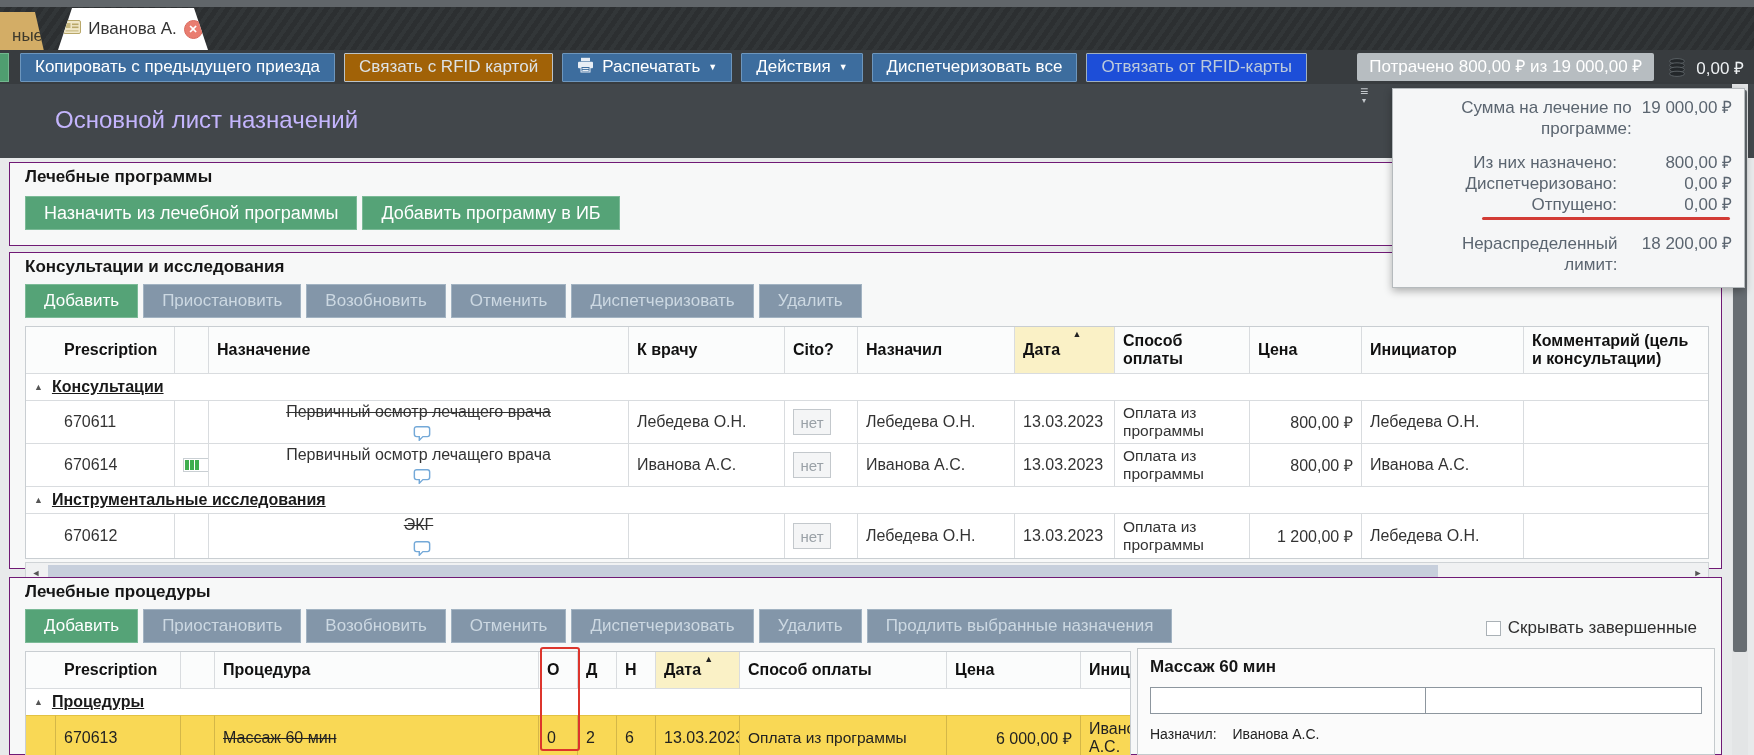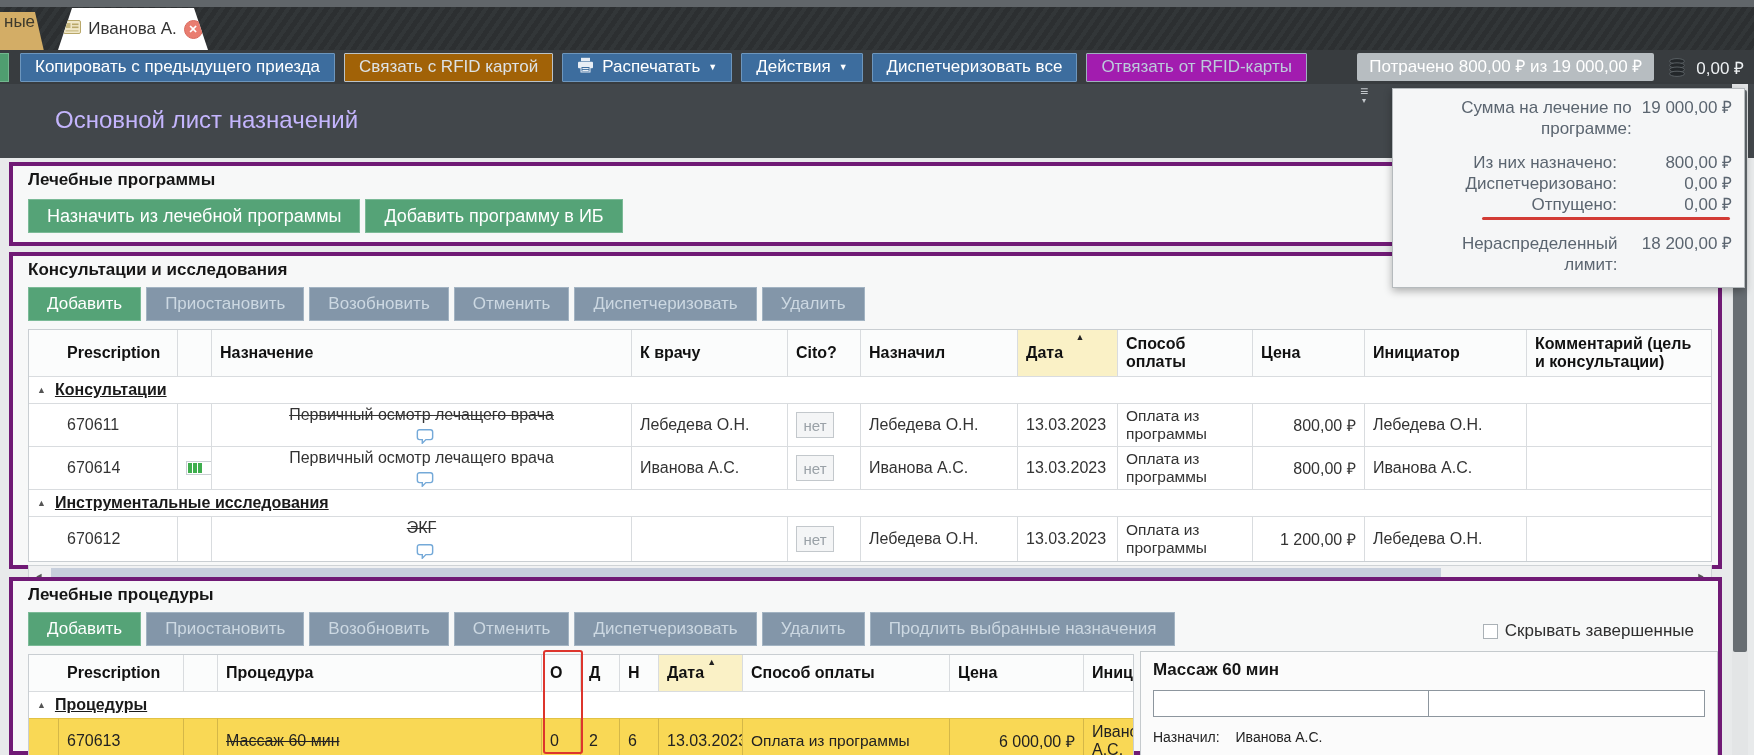--- a/index.html
+++ b/index.html
@@ -5,37 +5,37 @@
   * { box-sizing: border-box; margin: 0; padding: 0; }
   html,body { width:1754px; height:755px; overflow:hidden; }
   body { font-family:"Liberation Sans", sans-serif; background:#e8eaeb; position:relative; }
 
   
   .tabbar { position:absolute; left:0; top:0; width:1754px; height:50px;
     background:repeating-linear-gradient(125deg,#2c2f31 0 5px,#323638 5px 9px); }
   .tabbar-top { position:absolute; left:0; top:0; width:100%; height:7px; background:#61666a; }
   .tab-partial { position:absolute; left:0; top:12px; width:46px; height:48px; background:#d3ad66;
     clip-path:polygon(0 0, calc(100% - 11px) 0, 100% 100%, 0 100%);
-    color:#3e3a2c; font-size:17px; display:flex; align-items:flex-start; padding-left:4px; }
+    color:#3e3a2c; font-size:17px; display:flex; align-items:center; padding-left:12px; }
   .tab-active { position:absolute; left:58px; top:8px; width:150px; height:42px; background:#ffffff;
     clip-path:polygon(14px 0, calc(100% - 14px) 0, 100% 100%, 0 100%);
     display:flex; align-items:center; justify-content:center; gap:7px; color:#333; font-size:17px; }
   .close-circle { width:19px; height:19px; border-radius:50%; background:#e97d70; border:1px solid #d96a5e;
     color:#fff; font-size:11px; line-height:17px; text-align:center; font-weight:bold; }
 
   
   .toolbar { position:absolute; left:0; top:50px; width:1754px; height:34px; background:#383c3f;
     display:flex; align-items:center; }
   .sliver { width:9px; height:29px; background:#4f9e70; border:1px solid #72b78e; border-left:none; }
   .tbtn { height:29px; margin-left:9px; padding:0 14px; font-size:17px; display:flex; align-items:center; gap:8px;
     border-radius:1px; white-space:nowrap; cursor:pointer; }
   .tbtn.first { margin-left:11px; }
   .tbtn.blue { background:#3d6d9e; border:1px solid #6d96bd; color:#fff; }
   .tbtn.gray { background:#a16207; border:1px solid #bcc3c8; color:#dde2e5; }
-  .tbtn.slate { background:#a21caf; border:1px solid #9fb0bf; color:#bccadb; }
+  .tbtn.slate { background:#1d4ed8; border:1px solid #9fb0bf; color:#bccadb; }
   .caret { font-size:9px; }
   .spacer { flex:1; }
   .spent-chip { height:28px; line-height:28px; padding:0 12px; background:#b7bdc1; color:#ffffff;
     font-size:17px; border-radius:2px; white-space:nowrap; }
   .coins { margin-left:12px; display:flex; align-items:center; }
   .balance { color:#eef1f3; font-size:17px; margin:0 10px 0 8px; }
 
   
   .pageheader { position:absolute; left:0; top:84px; width:1754px; height:74px; background:#42474b; }
   .pagetitle { position:absolute; left:55px; top:22px; color:#c4b5fd; font-size:24px; font-weight:400; }
@@ -47,21 +47,21 @@
   .budget-popup { position:absolute; left:1392px; top:88px; width:353px; background:#f5f6f7;
     border:1px solid #b5babd; box-shadow:0 3px 8px rgba(0,0,0,.3); padding:8px 12px 12px 12px;
     z-index:50; font-size:17px; color:#5b6570; }
   .bp-row { display:flex; justify-content:flex-end; gap:10px; line-height:21px; }
   .bp-row .lbl { text-align:right; }
   .bp-row .val { width:105px; text-align:right; white-space:nowrap; }
   .bp-gap { height:13px; }
   .red-underline { margin:2px 2px 0 auto; width:248px; height:3px; background:#d23b35; border-radius:2px; }
 
   
-  .panel { position:absolute; background:#f7f8f8; border:4px solid #701a75; padding-left:15px; }
+  .panel { position:absolute; background:#f7f8f8; border:1px solid #701a75; padding-left:15px; }
   .panel-programs { left:9px; top:162px; width:1713px; height:84px; }
   .panel-consult  { left:9px; top:252px; width:1713px; height:317px; }
   .panel-proced   { left:9px; top:577px; width:1713px; height:178px; }
   .sec-title { font-size:17px; font-weight:bold; color:#161616; margin-top:4px; }
   .btnrow { display:flex; gap:5px; margin-top:7px; }
   .gbtn { height:32px; padding:16px 18px; font-size:17px; display:flex; align-items:center; cursor:pointer;
     white-space:nowrap; }
   .gbtn.green { background:#55a377; border:1px solid #7bba97; color:#fff; }
   .gbtn.dis { background:#8396a9; border:1px solid #a2b3c2; color:#ccd8e2; }
   .panel-programs .gbtn { height:34px; font-size:18px; margin-top:2px; }

